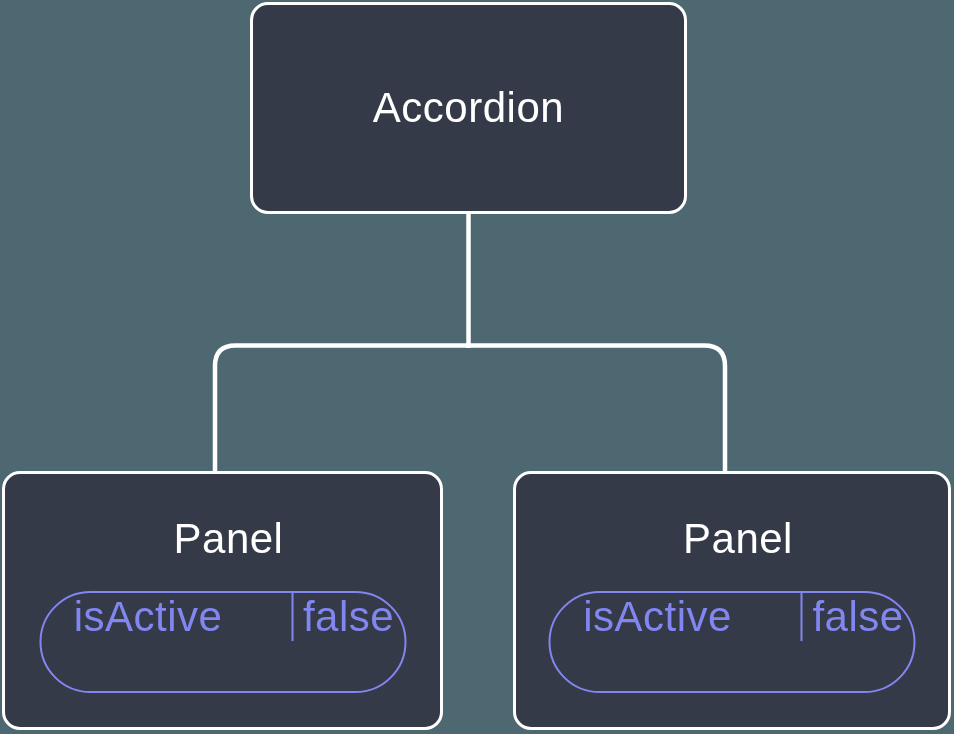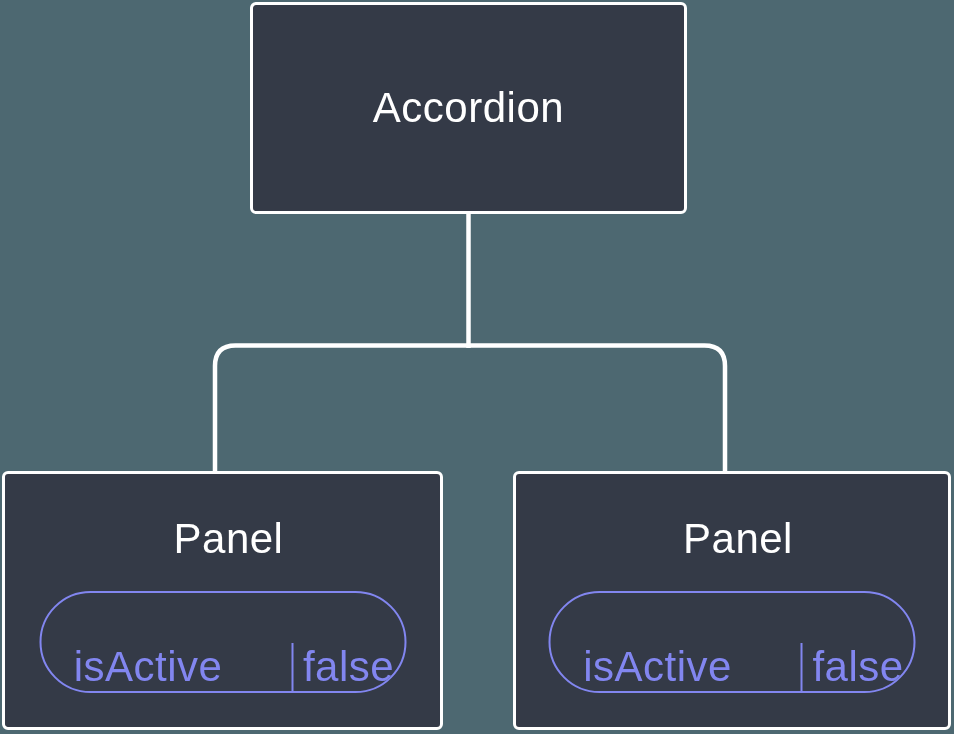--- a/index.html
+++ b/index.html
@@ -27,21 +27,21 @@
   }
   .connectors path {
     fill: none;
     stroke: var(--connector);
     stroke-width: 4.5;
   }
   .node {
     position: absolute;
     background: var(--node_fill);
     border: 3.5px solid var(--connector);
-    border-radius: 6px;
+    border-radius: 18px;
     z-index: 1;
   }
   .node-root {
     left: 250px; top: 2px;
     width: 437px; height: 212px;
     display: flex; align-items: center; justify-content: center;
   }
   .node-panel {
     top: 471px;
     width: 440px; height: 259px;
@@ -62,21 +62,21 @@
     text-align: center;
   }
   .state-pill {
     position: absolute;
     left: 50%; top: 117px;
     transform: translateX(-50%);
     width: 367px; height: 102px;
     border: 2.5px solid var(--accent);
     border-radius: 60px;
     display: flex;
-    align-items: flex-end;
+    align-items: flex-start;
     overflow: hidden;
   }
   .pill-cell {
     display: flex;
     align-items: center;
     justify-content: center;
     color: var(--accent);
     font-size: 42px;
     font-weight: 400;
     letter-spacing: 0.5px;

